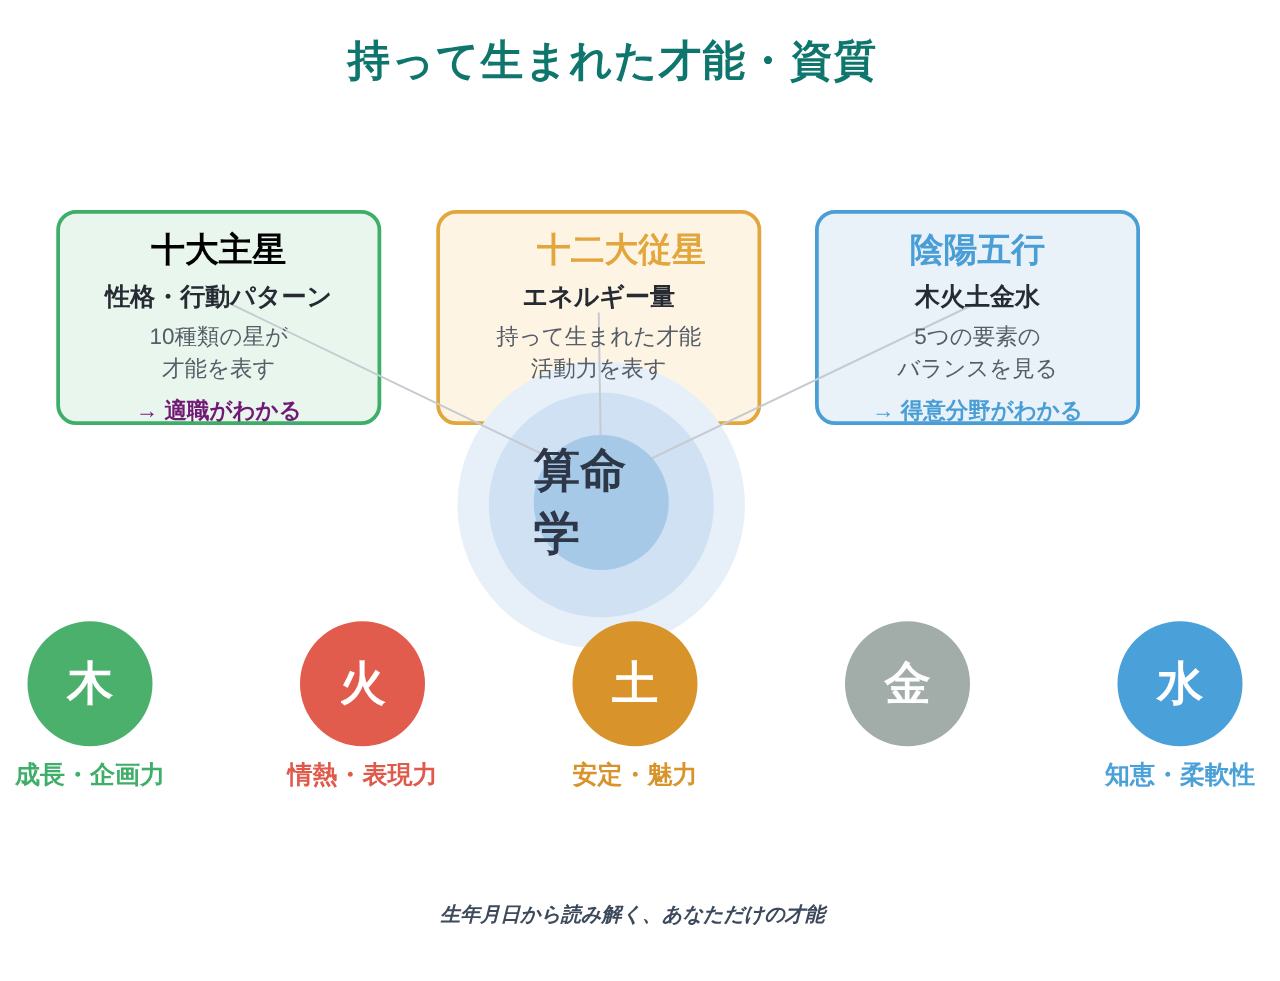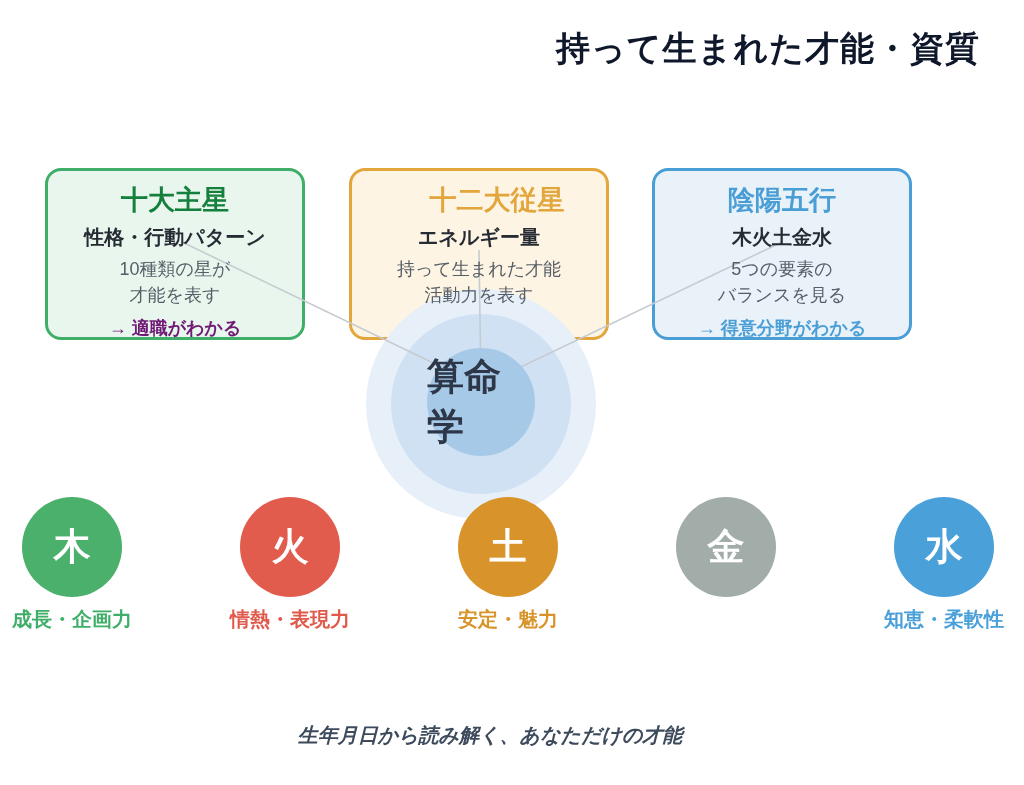--- a/index.html
+++ b/index.html
@@ -127,38 +127,38 @@
   .element-label {
     margin-top: 9px;
     font-size: 20px;
     font-weight: 700;
     white-space: nowrap;
   }
   
   .caption {
     position: absolute;
     top: 722px;
-    left: 0;
+    left: 16px;
     width: 980px;
     text-align: center;
-    font-size: 20px;
+    font-size: 16px;
     font-weight: 700;
     font-style: italic;
   }
 </style>
 </head>
 <body>
 
 <div class="canvas">
 
-  <h1 class="page-title" style="color: #0f172a; text-align: right;">持って生まれた才能・資質</h1>
+  <h1 class="page-title" style="color: #0f766e;">持って生まれた才能・資質</h1>
 
   <div class="card card-left" style="border-color: rgb(63, 174, 104); background-color: rgb(233, 246, 238);">
     <div class="card-content">
-      <div class="card-title" style="color: #15803d;">十大主星</div>
+      <div class="card-title" style="color: #000000;">十大主星</div>
       <div class="card-subtitle">性格・行動パターン</div>
       <div class="card-body">
         <span>10種類の星が</span><br>
         <span>才能を表す</span>
       </div>
       <div class="card-result" style="color: #701a75;">→ 適職がわかる</div>
     </div>
   </div>
 
   <div class="card card-center" style="border-color: rgb(226, 166, 60); background-color: rgb(253, 244, 228);">

